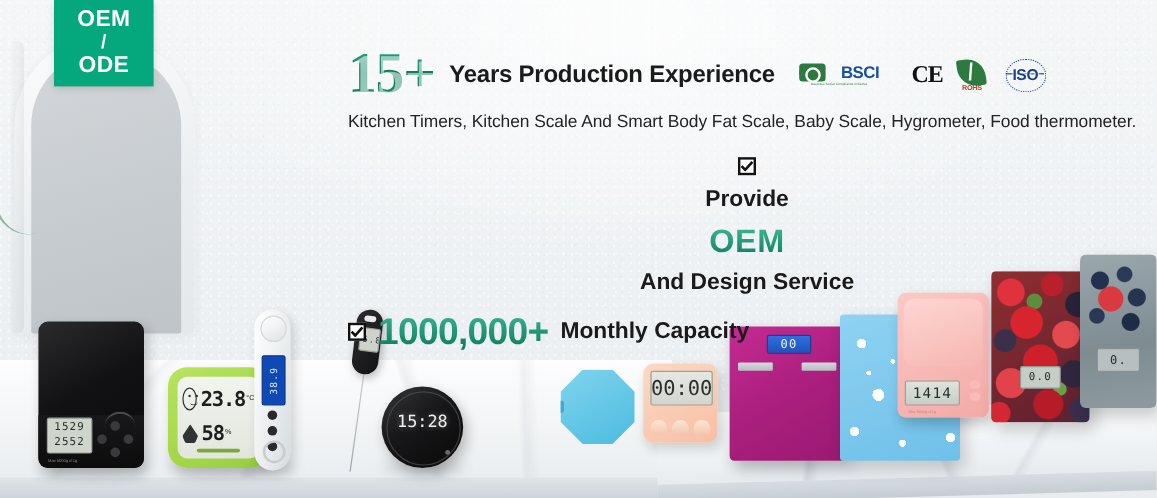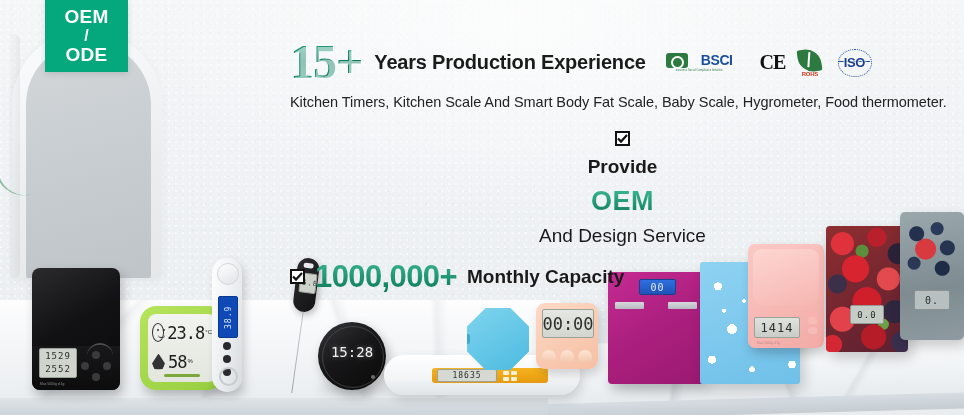--- a/index.html
+++ b/index.html
@@ -148,21 +148,21 @@
   .f-pre{font-size:19px;font-weight:bold;color:#1a1a1a;}
   .f-oem{
     font-family:"Liberation Sans", sans-serif;
     font-size:27px;font-weight:bold;line-height:1;
     background:linear-gradient(180deg,#3fb894 0%,#0d7d5e 55%,#14none 100%);
     background:linear-gradient(180deg,#3fb894 0%,#0d7d5e 100%);
     -webkit-background-clip:text;background-clip:text;
     -webkit-text-fill-color:transparent;color:#0d7d5e;
     letter-spacing:.5px;padding:0 2px;
   }
-  .f-post{font-size:19px;font-weight:normal;color:#1a1a1a;}
+  .f-post{font-size:19px;font-weight:bold;color:#1a1a1a;}
   .f-big{
     font-size:31px;font-weight:bold;line-height:1;
     background:linear-gradient(180deg,#39b390 0%,#0b7a5b 100%);
     -webkit-background-clip:text;background-clip:text;
     -webkit-text-fill-color:transparent;color:#0b7a5b;
     letter-spacing:-.6px;
   }
   .f-big-post{font-size:19px;font-weight:bold;color:#1a1a1a;}
 
   
@@ -234,21 +234,21 @@
     border-radius:16px;box-shadow:3px 5px 10px rgba(0,0,0,.18);}
   .p-hygro .screen{position:absolute;left:8px;top:8px;width:68px;height:68px;
     background:linear-gradient(180deg,#f2f4ef,#e2e6dd);border-radius:8px;}
   .p-hygro .rowT{position:absolute;left:4px;top:5px;width:60px;height:27px;display:flex;align-items:center;}
   .p-hygro .rowH{position:absolute;left:4px;top:34px;width:60px;height:27px;display:flex;align-items:center;}
   .p-hygro .face{width:17px;height:17px;border-radius:50%;border:1.6px solid #333;position:relative;}
   .p-hygro .face:before{content:"";position:absolute;left:4px;top:5px;width:2px;height:2px;border-radius:50%;background:#333;box-shadow:6px 0 0 #333;}
   .p-hygro .face:after{content:"";position:absolute;left:4.5px;top:10px;width:7px;height:3px;border-bottom:1.4px solid #333;border-radius:0 0 6px 6px;}
   .p-hygro .drop{width:13px;height:16px;background:#333;border-radius:50% 50% 50% 50%/60% 60% 40% 40%;
     clip-path:polygon(50% 0,100% 62%,82% 98%,18% 98%,0 62%);}
-  .p-hygro .val{font-family:"DejaVu Sans Mono", monospace;font-size:17px;font-weight:normal;color:#1d1d1d;margin-left:3px;letter-spacing:-1px;}
+  .p-hygro .val{font-family:"DejaVu Sans Mono", monospace;font-size:17px;font-weight:bold;color:#1d1d1d;margin-left:3px;letter-spacing:-1px;}
   .p-hygro .unit{font-size:6px;color:#1d1d1d;margin-left:1px;line-height:1.1;}
   .p-hygro .bar{position:absolute;left:16px;bottom:5px;width:36px;height:3px;background:#7aa83a;border-radius:2px;}
 
   
   .p-probe{left:212px;top:258px;width:30px;height:134px;
     background:linear-gradient(100deg,#ffffff,#e9ecee 60%,#d7dbde);
     border-radius:15px;box-shadow:3px 4px 9px rgba(0,0,0,.16);}
   .p-probe .top{position:absolute;left:5px;top:5px;width:20px;height:20px;border-radius:50%;
     background:linear-gradient(150deg,#fff,#dfe3e6);border:1px solid #d3d7da;}
   .p-probe .lcd{position:absolute;left:6px;top:38px;width:18px;height:40px;
@@ -541,31 +541,20 @@
     </div>
   </div>
 
   <div class="csh" style="left:318px;top:384px;width:70px;height:12px;"></div>
   <div class="prod p-round">
     <div class="ring"></div>
     <div class="disp">15:28</div>
     <div class="dot"></div>
   </div>
 
-  <div class="prod p-babyscale">
-    <div class="strip">
-      <div class="lcd">18635</div>
-      <div class="pads">
-        <i></i>
-        <i></i>
-        <i></i>
-        <i></i>
-      </div>
-    </div>
-  </div>
 
   <div class="prod p-blue">
     <div class="tab"></div>
   </div>
 
   <div class="prod p-pink">
     <div class="lcd">00:00</div>
     <div class="btns">
       <i></i>
       <i></i>

